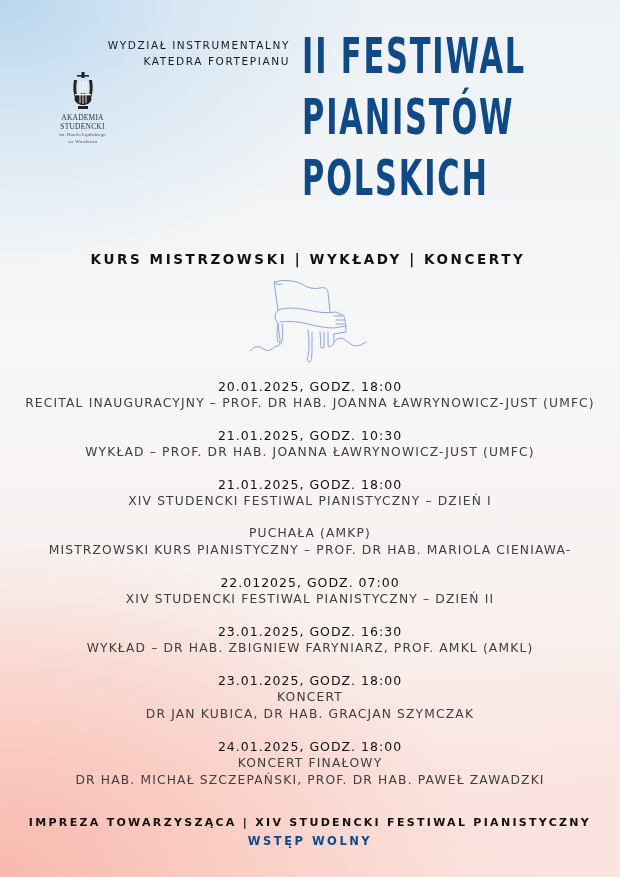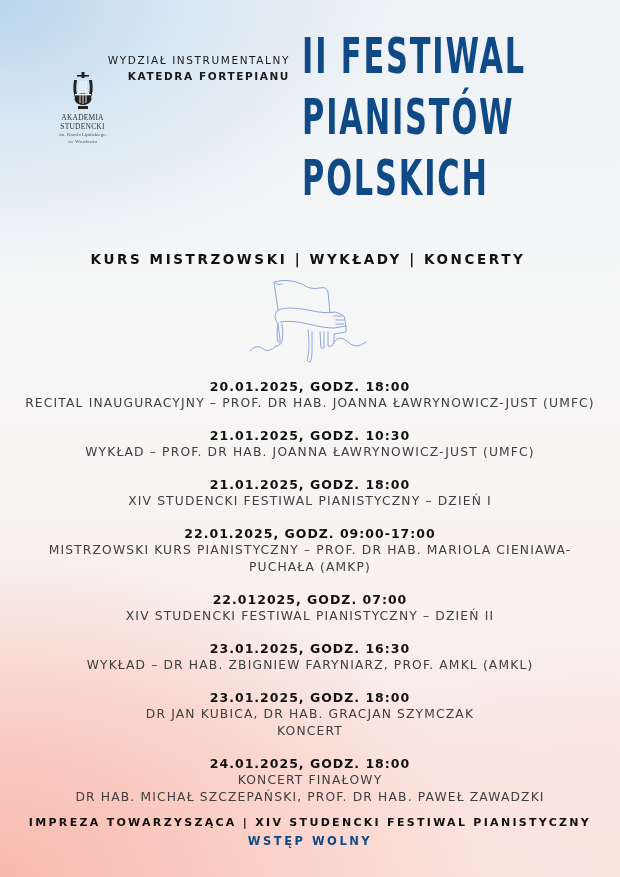--- a/index.html
+++ b/index.html
@@ -12,22 +12,22 @@
       radial-gradient(ellipse 520px 360px at 0% 0%, #b9d6ee 0%, rgba(206,226,243,0.7) 35%, rgba(255,255,255,0) 75%),
       radial-gradient(ellipse 600px 420px at 0% 100%, #f8b9ae 0%, rgba(250,200,190,0.75) 40%, rgba(255,255,255,0) 80%),
       radial-gradient(ellipse 500px 300px at 100% 100%, #fbe3df 0%, rgba(255,255,255,0) 80%),
       linear-gradient(180deg, #eef2f5 0%, #f7f7f7 40%, #f8f1ef 70%, #fbe0da 100%);
   }
 
   .header-left {
     position: absolute; right: 330px; top: 37px; text-align: right;
     font-size: 10.5px; letter-spacing: 1.6px; line-height: 16px; color: #1a1a1a;
   }
-  .header-left .l1 { font-weight: normal; margin-top: 15px; }
-  .header-left .l2 { font-weight: bold; }
+  .header-left .l1 { font-weight: normal; }
+  .header-left .l2 { font-weight: normal; }
 
   .logo { position: absolute; left: 40px; top: 72px; width: 85px; text-align: center; }
   .logo svg { display: block; margin: 0 auto; }
   .logo .name { font-family: "Liberation Serif", serif; font-size: 7.5px; color: #333; margin-top: 3px; letter-spacing: 0.2px; }
   .logo .sub { font-family: "Liberation Serif", serif; font-size: 5px; color: #555; line-height: 7px; }
 
   .title {
     position: absolute; left: 302px; top: 26px;
     font-family: "DejaVu Sans", sans-serif; font-weight: bold;
     color: #0f4a86; font-size: 49px; line-height: 61px; letter-spacing: 3px;
@@ -37,21 +37,21 @@
 
   .subtitle {
     position: absolute; left: 0; width: 616px; top: 251px; text-align: center;
     font-size: 13.5px; font-weight: bold; letter-spacing: 2.6px; color: #111;
   }
 
   .piano { position: absolute; left: 248px; top: 276px; }
 
   .events { position: absolute; left: 20px; width: 580px; top: 378px; text-align: center; }
   .event { margin-bottom: 15px; }
-  .event .date { font-size: 12.5px; font-weight: bold; letter-spacing: 1px; line-height: 17px; }
+  .event .date { font-size: 12.5px; font-weight: normal; letter-spacing: 1px; line-height: 17px; }
   .event .line { font-size: 12.3px; letter-spacing: 1.15px; line-height: 17px; color: #404040; }
 
   .footer { position: absolute; left: 0; width: 620px; top: 813px; text-align: center; }
   .footer .f1 { font-size: 11px; font-weight: bold; letter-spacing: 2.3px; line-height: 19px; color: #111; }
   .footer .f2 { font-size: 11.5px; font-weight: bold; letter-spacing: 2.5px; line-height: 19px; color: #0f4a86; }
 </style>
 </head>
 <body>
 
 <div class="header-left">
@@ -106,36 +106,35 @@
   </div>
   <div class="event">
     <div class="date">21.01.2025, GODZ. 10:30</div>
     <div class="line">WYKŁAD – PROF. DR HAB. JOANNA ŁAWRYNOWICZ-JUST (UMFC)</div>
   </div>
   <div class="event">
     <div class="date">21.01.2025, GODZ. 18:00</div>
     <div class="line">XIV STUDENCKI FESTIWAL PIANISTYCZNY – DZIEŃ I</div>
   </div>
   <div class="event">
-    <div class="date">22.01.2025, GODZ. 09:00-17:00</div>
+    <div class="line">PUCHAŁA (AMKP)</div>
     <div class="line">MISTRZOWSKI KURS PIANISTYCZNY – PROF. DR HAB. MARIOLA CIENIAWA-</div>
-    <div class="line">PUCHAŁA (AMKP)</div>
   </div>
   <div class="event">
     <div class="date">22.012025, GODZ. 07:00</div>
     <div class="line">XIV STUDENCKI FESTIWAL PIANISTYCZNY – DZIEŃ II</div>
   </div>
   <div class="event">
     <div class="date">23.01.2025, GODZ. 16:30</div>
     <div class="line">WYKŁAD – DR HAB. ZBIGNIEW FARYNIARZ, PROF. AMKL (AMKL)</div>
   </div>
   <div class="event">
     <div class="date">23.01.2025, GODZ. 18:00</div>
+    <div class="line">KONCERT</div>
     <div class="line">DR JAN KUBICA, DR HAB. GRACJAN SZYMCZAK</div>
-    <div class="line">KONCERT</div>
   </div>
   <div class="event">
     <div class="date">24.01.2025, GODZ. 18:00</div>
     <div class="line">KONCERT FINAŁOWY</div>
     <div class="line">DR HAB. MICHAŁ SZCZEPAŃSKI, PROF. DR HAB. PAWEŁ ZAWADZKI</div>
   </div>
 </div>
 
 <div class="footer">
   <div class="f1">IMPREZA TOWARZYSZĄCA | XIV STUDENCKI FESTIWAL PIANISTYCZNY</div>

